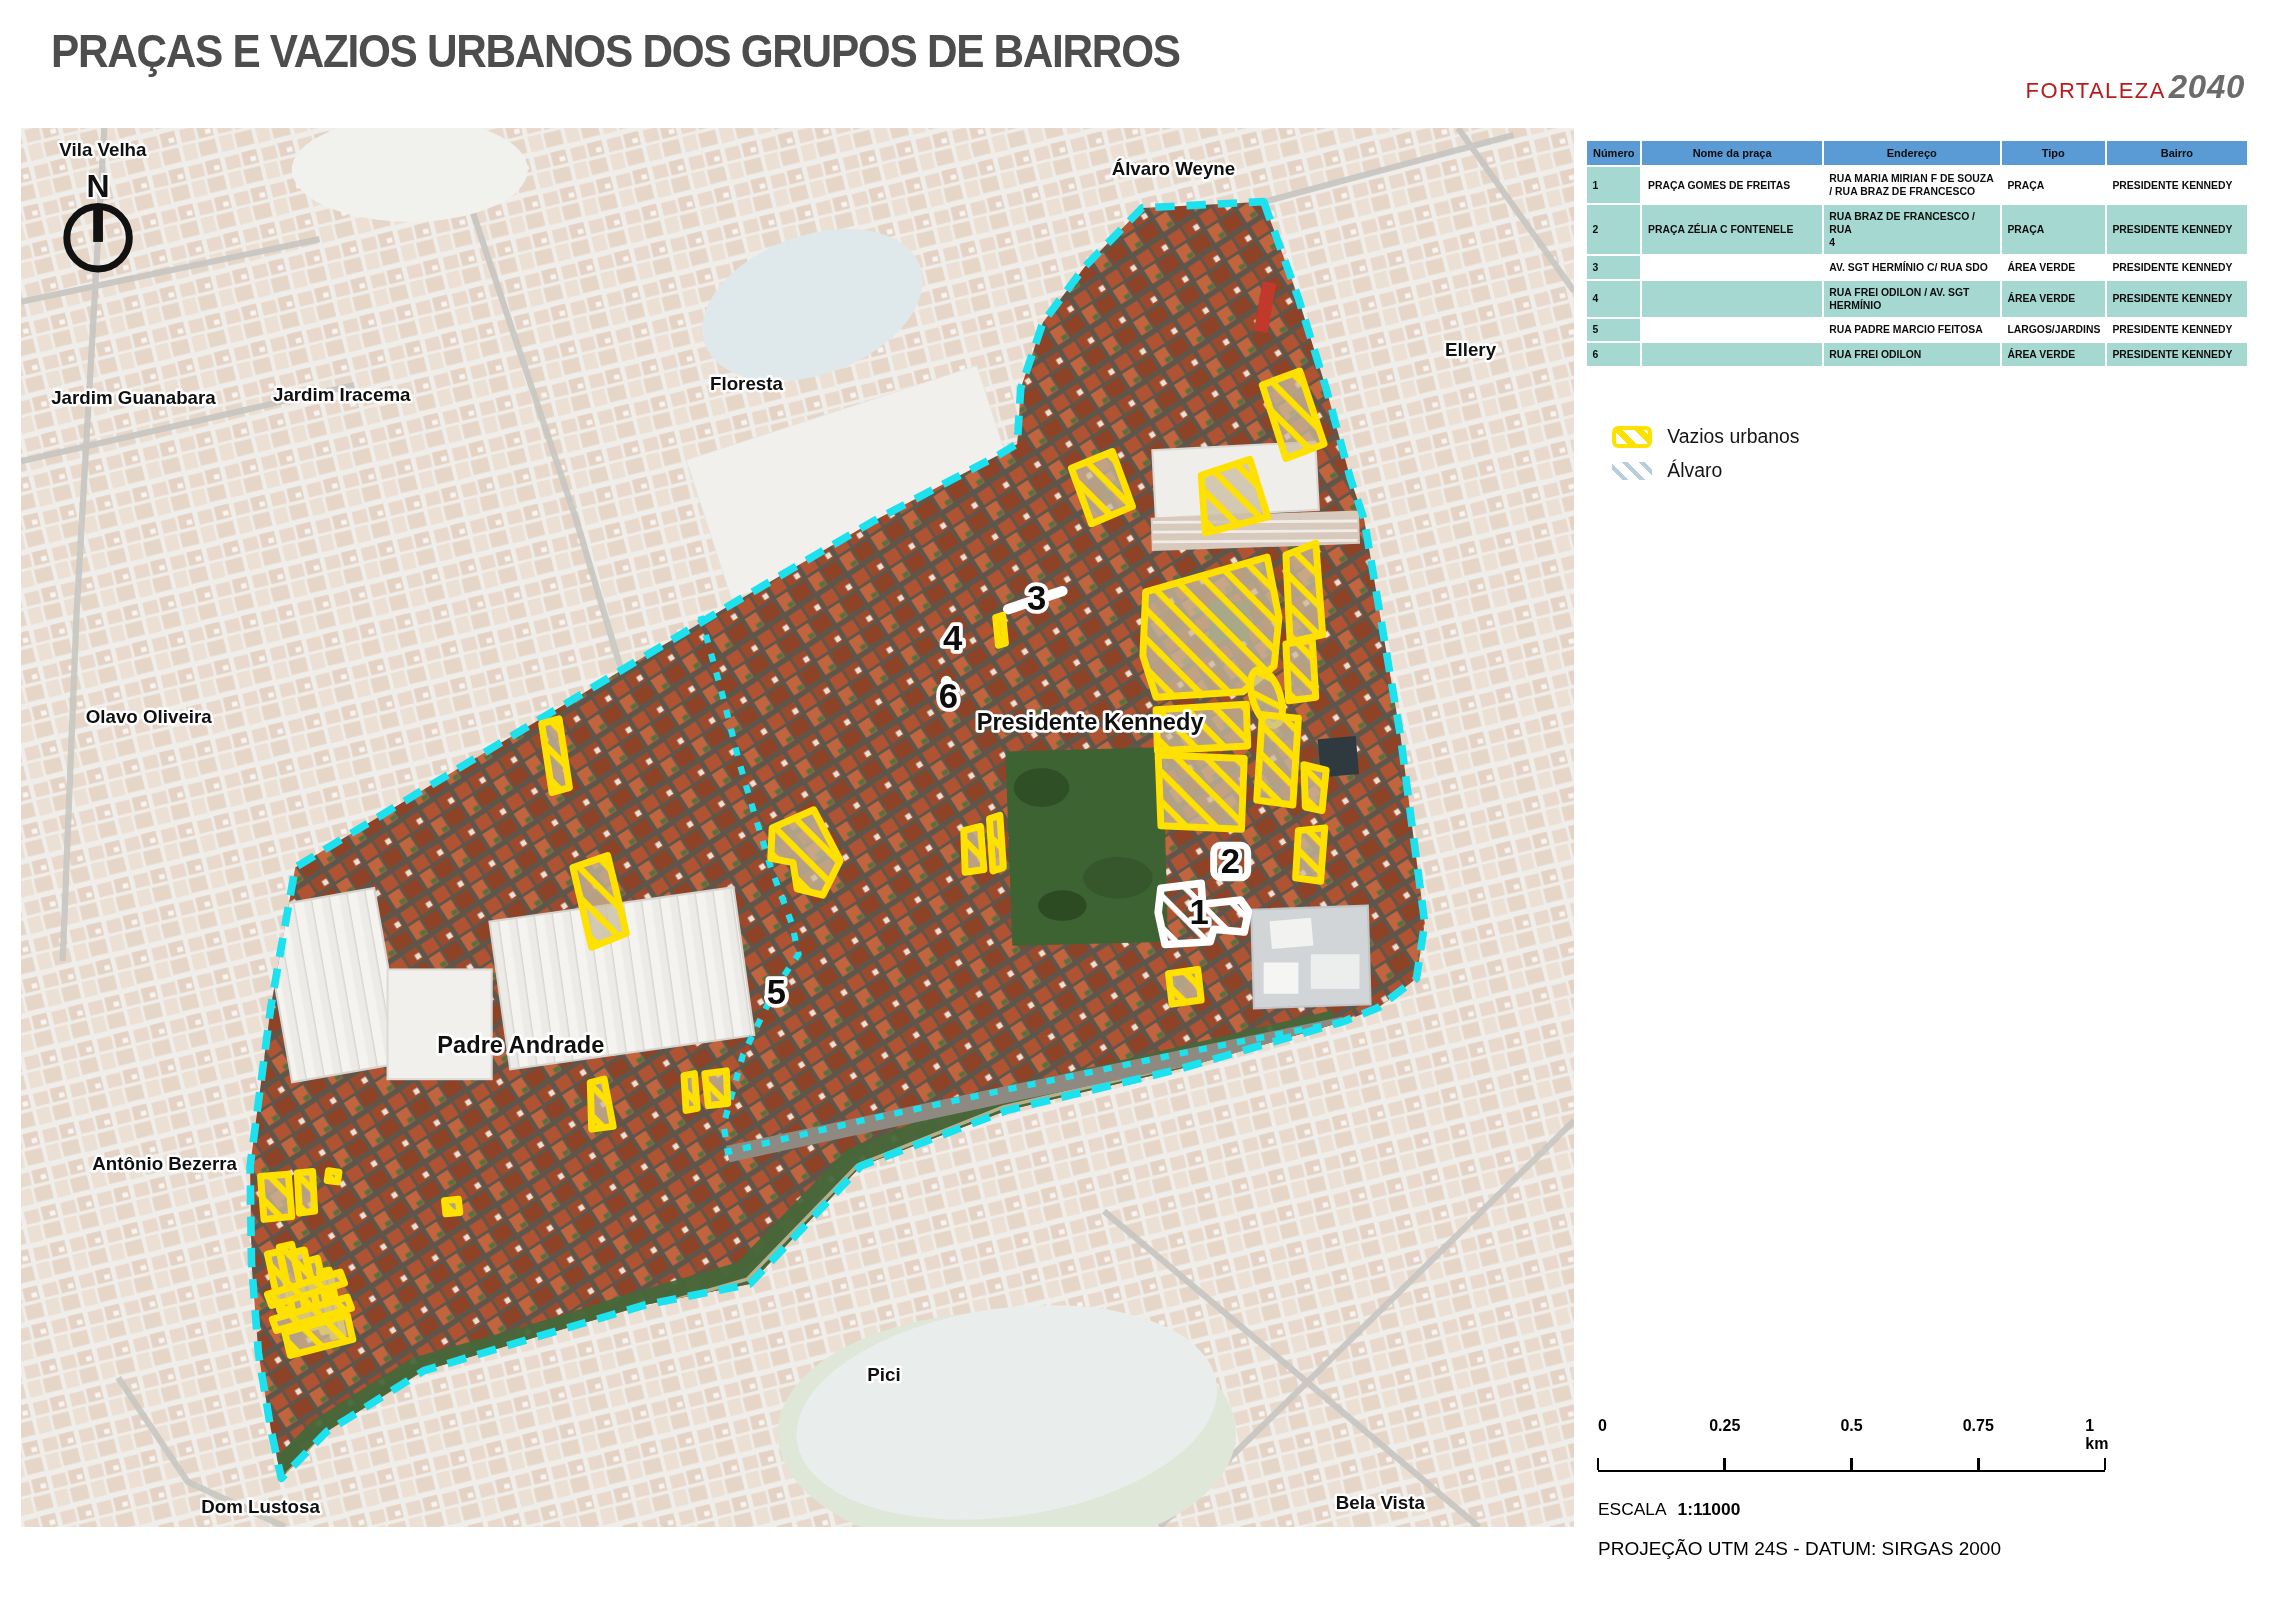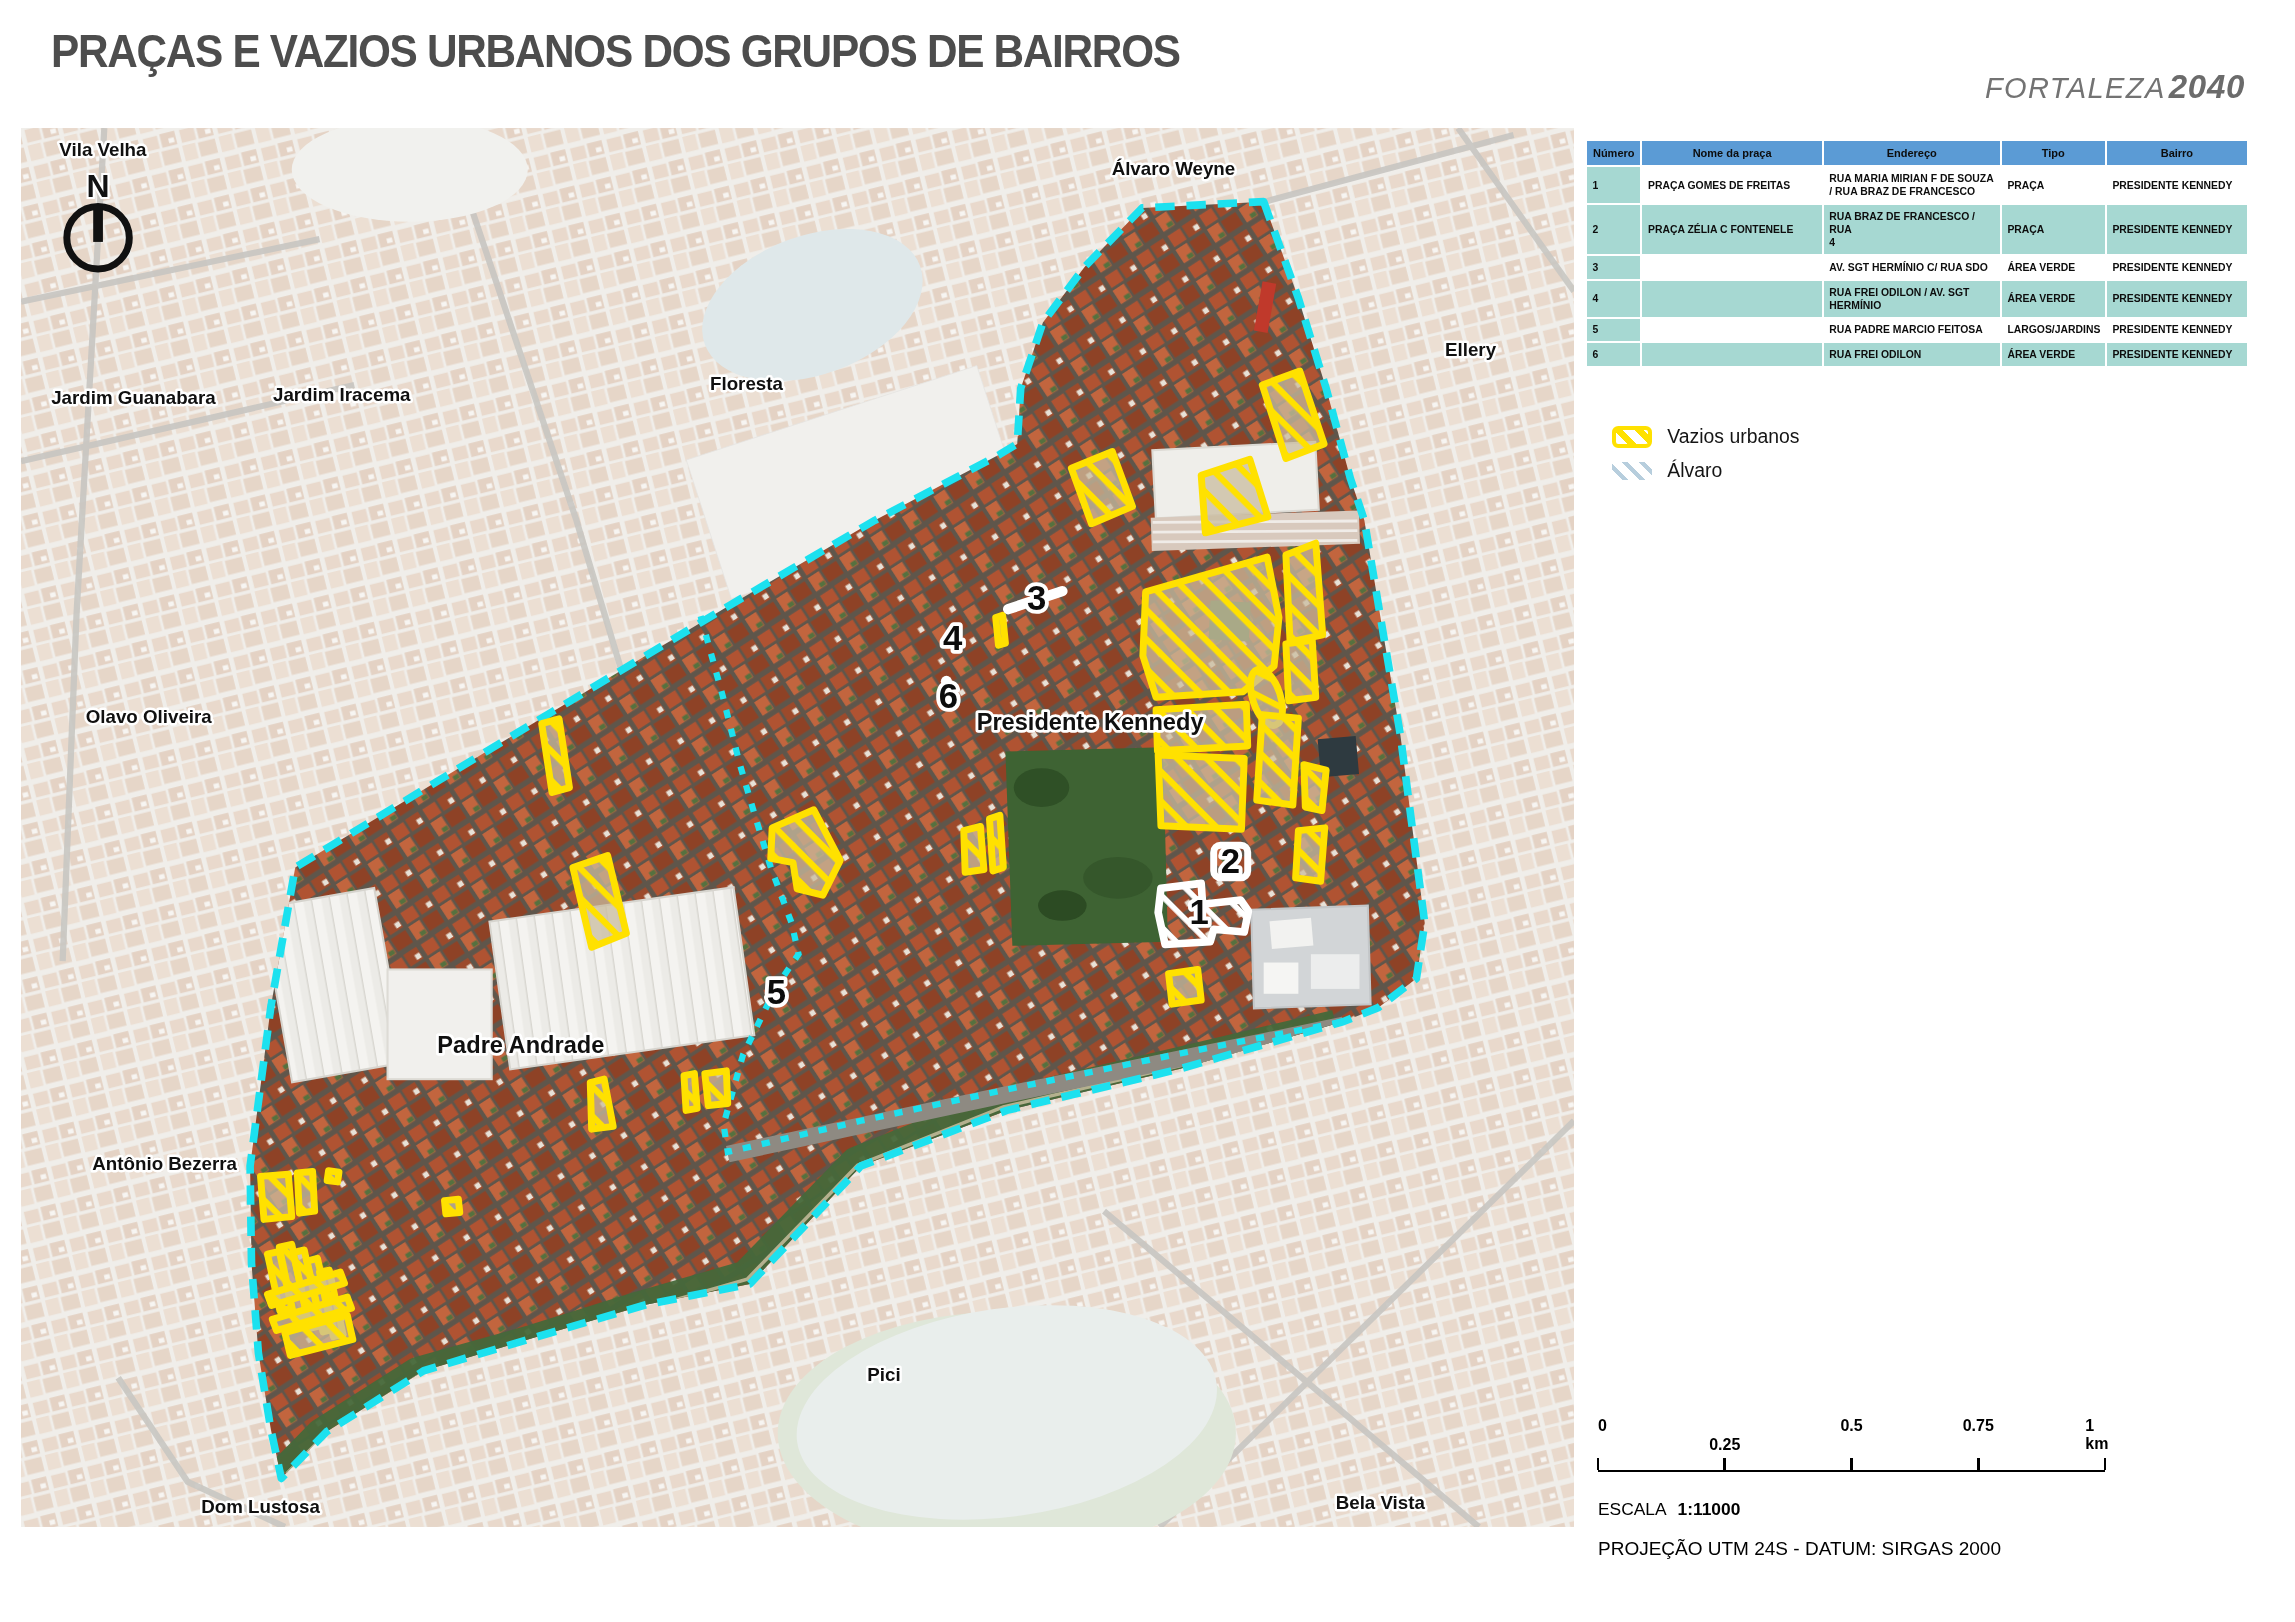--- a/index.html
+++ b/index.html
@@ -2,21 +2,21 @@
 <html style="font-size:11px"><head>
 <meta charset="utf-8">
 <style>
   html,body{margin:0;padding:0;background:#ffffff;}
   .page{position:relative;width:2295px;height:1623px;background:#ffffff;overflow:hidden;
         font-family:"Liberation Sans",sans-serif;}
   
   .title{position:absolute;left:51px;top:23.6px;font-size:46px;font-weight:bold;color:#4d4d4d;
          letter-spacing:-1.4px;transform:scaleX(.92);transform-origin:left top;white-space:nowrap;}
   .brand{position:absolute;right:50px;top:68px;white-space:nowrap;}
-  .brand .b-name{font-size:29px;color:#737373;letter-spacing:1.4px;font-weight:normal;font-style:italic;}
+  .brand .b-name{font-size:22px;color:#b91c1c;letter-spacing:1.4px;font-weight:normal;}
   .brand .b-year{font-size:33px;color:#6b6b6b;font-weight:bold;letter-spacing:0.7px;font-style:italic;}
   
   .map-wrap{position:absolute;left:21px;top:128px;width:1249px;height:1399px;background:#efede9;}
   svg text{user-select:none;}
   .lbl{font-family:"Liberation Sans",sans-serif;font-size:27px;font-weight:bold;fill:#101010;
        stroke:#ffffff;stroke-width:7px;paint-order:stroke;stroke-linejoin:round;text-anchor:middle;}
   .lbl.big{font-size:34px;stroke-width:8px;}
   .marker{font-family:"Liberation Sans",sans-serif;font-size:50px;font-weight:bold;fill:#0c0c0c;
           stroke:#ffffff;stroke-width:11px;paint-order:stroke;stroke-linejoin:round;text-anchor:middle;}
   .compass-n{font-family:"Liberation Sans",sans-serif;font-size:46px;font-weight:bold;fill:#111;
@@ -341,21 +341,21 @@
     </div>
     <div class="leg-row">
       <span class="leg-swatch pracas"></span>
       <span class="leg-label">Álvaro</span>
     </div>
   </div>
 
   <div class="scalebox">
     <div class="sb-ticklabels" id="sb-ticklabels">
         <span style="left: 0%;">0</span>
-        <span style="left: 25%; margin-top: 19px;">0.25</span>
+        <span style="left: 25%;">0.25</span>
         <span style="left: 50%;">0.5</span>
         <span style="left: 75%;">0.75</span>
         <span style="left: 100%;">1 km</span>
       </div>
     <div class="sb-bar" id="sb-bar">
         <i style="left: calc(0% - 1.4px);"></i>
         <i style="left: calc(25% - 1.4px);"></i>
         <i style="left: calc(50% - 1.4px);"></i>
         <i style="left: calc(75% - 1.4px);"></i>
         <i style="left: calc(100% - 1.4px);"></i>

